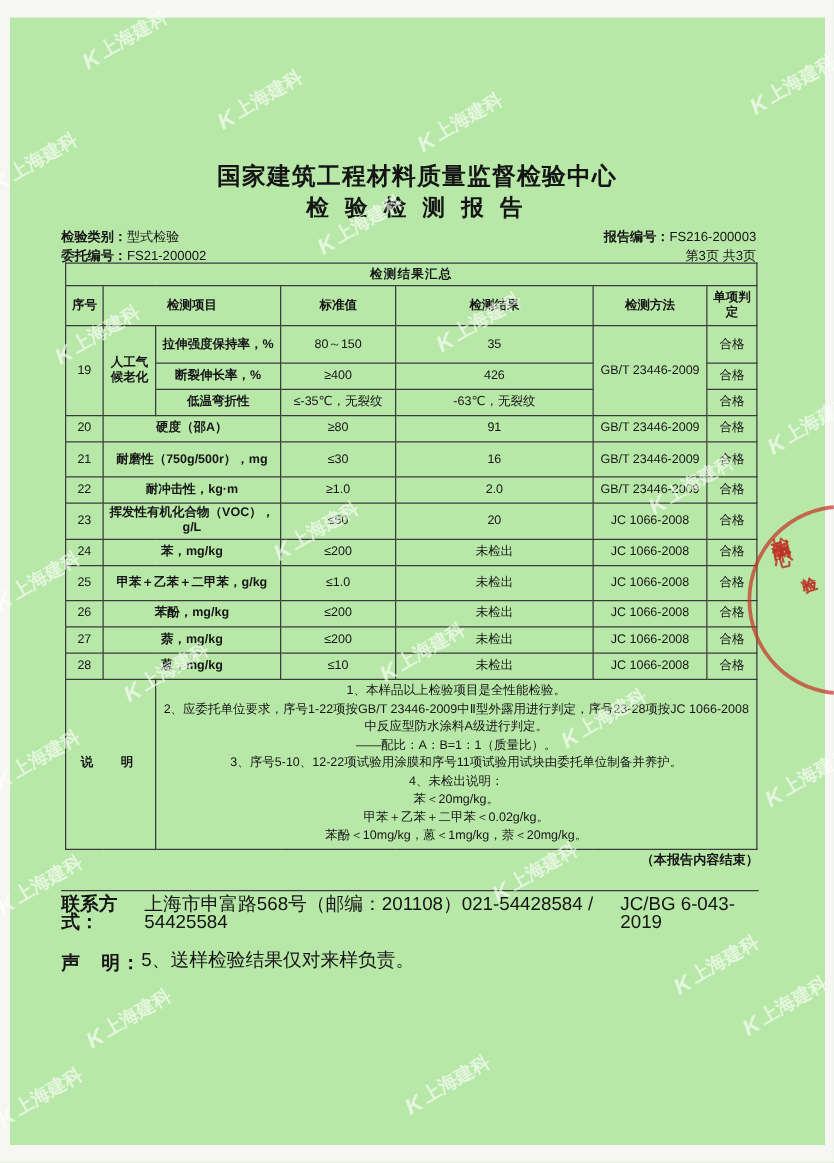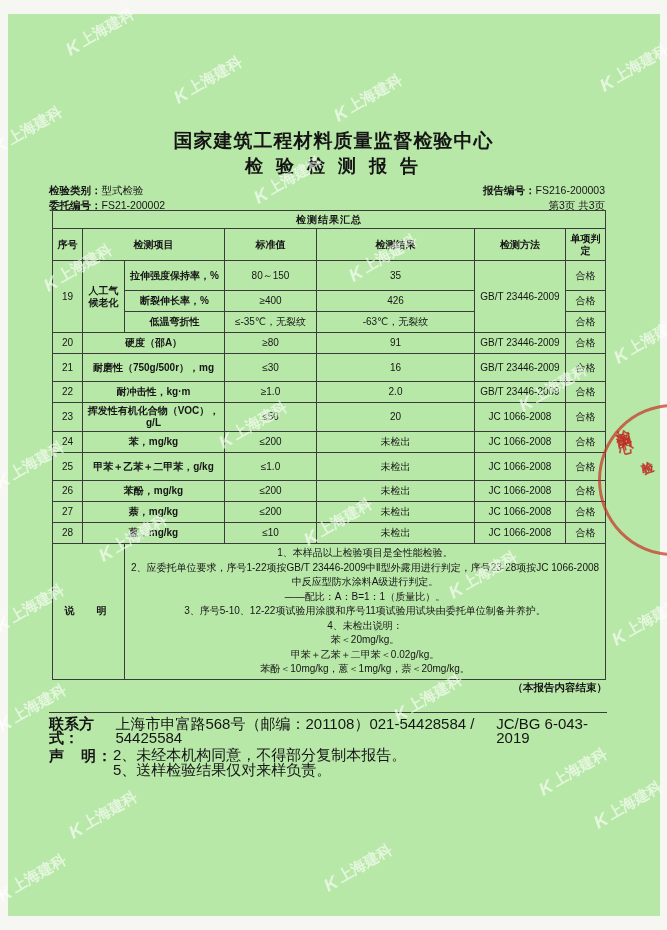--- a/index.html
+++ b/index.html
@@ -34,21 +34,21 @@
   .r30 td { height:30px; } .r22 td { height:21px; } .r28 td { height:28px; }
 
   .end-note { position:absolute; right:60px; top:681px; font-size:10.5px; font-weight:bold; color:#151515; }
 
   
   .footer { position:absolute; left:49px; top:712px; width:558px; border-top:1.5px solid #3b3b3b;
             padding-top:4px; font-size:15px; color:#151515; }
   .contact-row { display:flex; justify-content:space-between; line-height:14px; }
   .contact-left { display:flex; }
   .contact-label, .stmt-label { font-weight:bold; }
-  .stmt-row { display:flex; margin-top:2px; }
+  .stmt-row { display:flex; margin-top:16px; }
   .stmt-label { width:64px; flex:none; letter-spacing:1px; }
   .stmt-items div { line-height:15px; }
 
   
   .wm-layer { position:absolute; inset:0; pointer-events:none; z-index:5; }
   .wm { position:absolute; display:flex; align-items:center; gap:3px;
         transform:rotate(-30deg); color:rgba(255,255,255,0.62);
         font-weight:bold; font-size:15px; white-space:nowrap; }
   .wm .k { font-size:18px; font-style:italic; line-height:14px; }
 
@@ -222,21 +222,20 @@
     <div class="contact-row">
       <span class="contact-left">
         <span class="contact-label">联系方式：</span>
         <span>上海市申富路568号（邮编：201108）021-54428584 / 54425584</span>
       </span>
       <span>JC/BG 6-043-2019</span>
     </div>
     <div class="stmt-row">
       <span class="stmt-label">声　明：</span>
       <span class="stmt-items">
-        <div>2、未经本机构同意，不得部分复制本报告。</div>
         <div>5、送样检验结果仅对来样负责。</div>
       </span>
     </div>
   </div>
 
   <div class="seal-ring"></div>
   <div class="seal-text">检测中心</div>
   <div class="seal-text2">检验</div>
 
   <div class="wm-layer">

